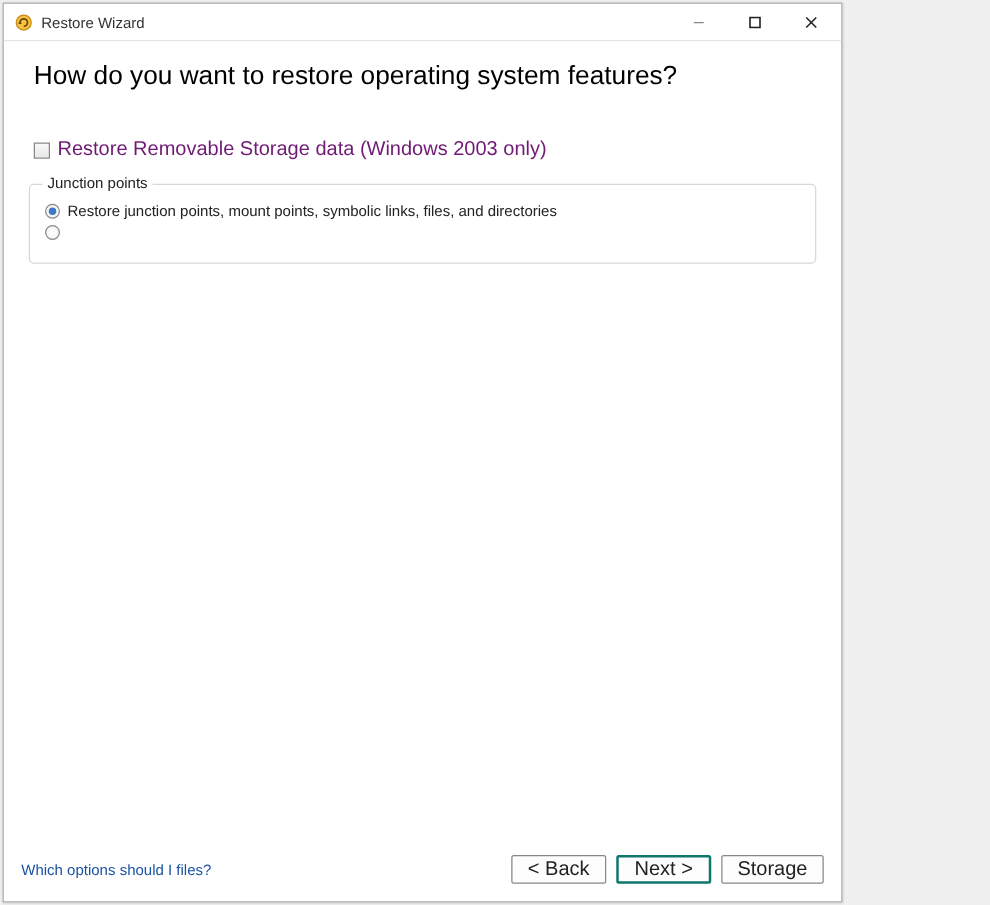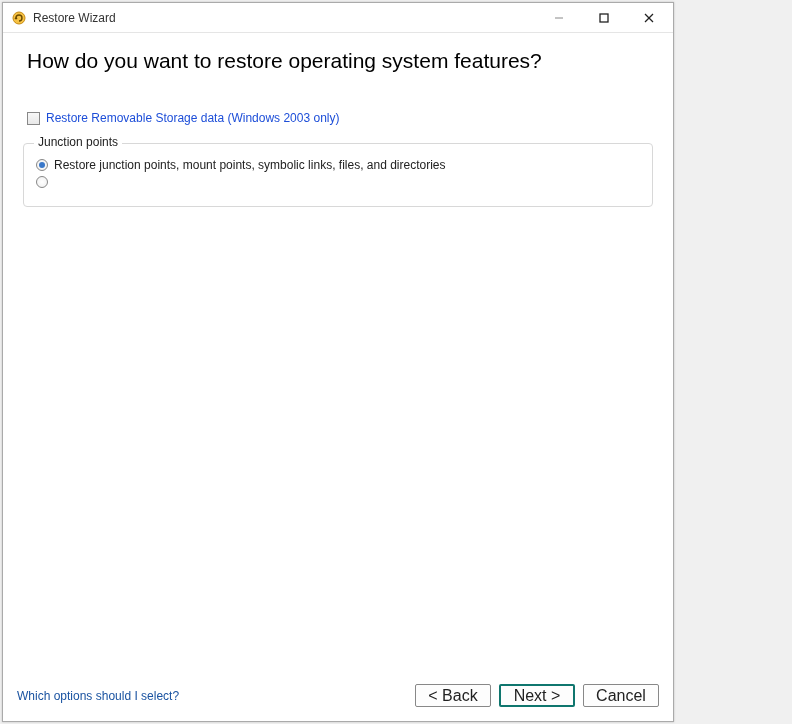--- a/index.html
+++ b/index.html
@@ -7,21 +7,21 @@
     .window { background: #fff; width: 672px; height: 720px; margin: 2px; border: 1px solid #aaa; display: flex; flex-direction: column; box-shadow: 0 0 2px rgba(0,0,0,0.2); }
     .titlebar { display: flex; align-items: center; height: 30px; border-bottom: 1px solid #e5e5e5; padding: 0 2px 0 8px; }
     .titlebar-icon { width: 16px; height: 16px; margin-right: 6px; display: flex; align-items: center; justify-content: center; }
     .titlebar-title { flex: 1; font-size: 12px; color: #333; }
     .win-controls { display: flex; }
     .win-btn { width: 45px; height: 28px; display: flex; align-items: center; justify-content: center; cursor: pointer; color: #222; }
     .content { flex: 1; padding: 10px 18px 0 18px; display: flex; flex-direction: column; }
     .page-title { color: #000000; font-size: 21px; font-weight: 400; margin: 6px 0 36px 6px; }
     .check-row { display: flex; align-items: center; margin: 2px 0 4px 6px; }
     .chk { width: 13px; height: 13px; border: 1px solid #888; background: linear-gradient(#f8f8f8,#e8e8e8); margin-right: 6px; cursor: pointer; }
-    .check-label { font-size: 12px; color: #1d4ed8; }
+    .check-label { font-size: 16px; color: #701a75; }
     .fieldset { border: 1px solid #d8d8d8; border-radius: 4px; margin: 14px 2px 0 2px; padding: 10px 12px 14px 12px; position: relative; }
     .legend { position: absolute; top: -9px; left: 10px; background: #fff; padding: 0 4px; font-size: 12px; color: #222; }
     .radio-row { display: flex; align-items: center; margin: 4px 0; text-align: center; }
     .rad { width: 12px; height: 12px; border: 1px solid #888; border-radius: 50%; background: radial-gradient(#fff,#eee); margin-right: 6px; cursor: pointer; display: flex; align-items: center; justify-content: center; }
     .rad.selected::after { content: ""; width: 6px; height: 6px; background: #3a78c9; border-radius: 50%; }
     .radio-label { font-size: 12px; color: #222; }
     .footer { display: flex; align-items: center; padding: 10px 14px 14px 14px; }
     .help-link { color: #1a53a1; font-size: 12px; text-decoration: none; cursor: pointer; }
     .spacer { flex: 1; }
     .btn { min-width: 76px; height: 23px; border: 1px solid #888; background: #fdfdfd; font-size: 16px; color: #222; margin-left: 8px; border-radius: 2px; cursor: pointer; padding: 0 12px; }
@@ -74,19 +74,19 @@
         <span class="rad selected"></span>
         <span class="radio-label">Restore junction points, mount points, symbolic links, files, and directories</span>
       </div>
       <div class="radio-row">
         <span class="rad"></span>
       </div>
     </div>
   </div>
 
   <div class="footer">
-    <a class="help-link">Which options should I select?</a>
+    <a class="help-link">Which options should I files?</a>
     <span class="spacer"></span>
     <button class="btn">&lt; Back</button>
     <button class="btn primary-outline">Next &gt;</button>
-    <button class="btn">Cancel</button>
+    <button class="btn">Storage</button>
   </div>
 </div>
 
 </body></html>

